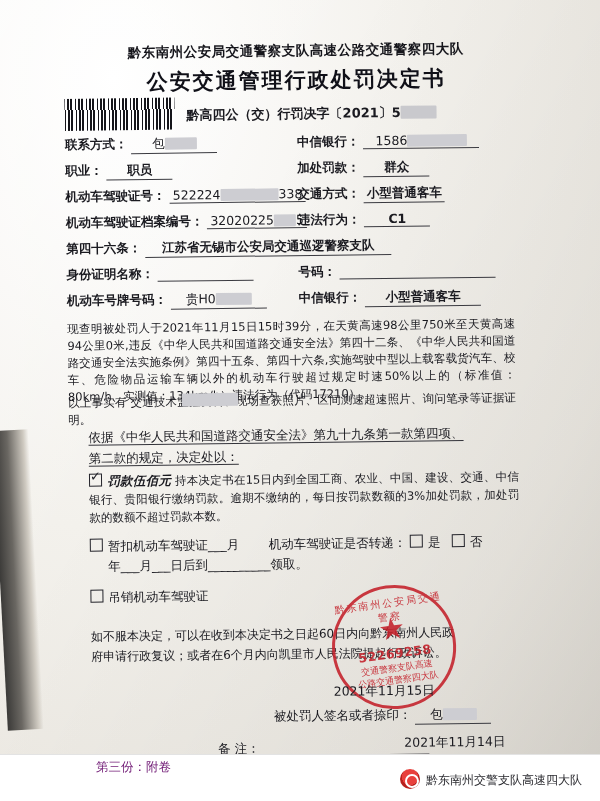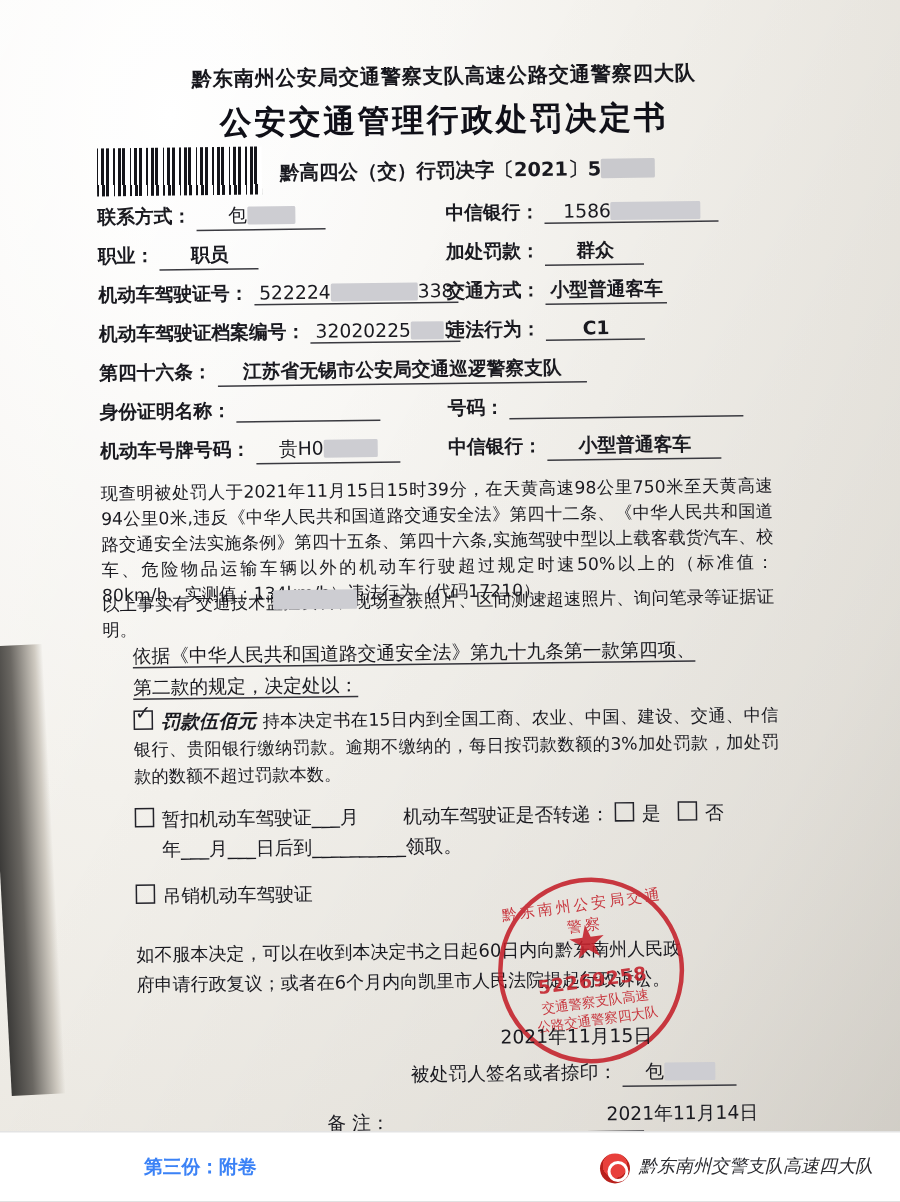--- a/index.html
+++ b/index.html
@@ -110,25 +110,25 @@
   .sealarc{
     position:absolute;left:0;right:0;top:8px;text-align:center;
     font-size:10px;color:#c4202a;letter-spacing:2px;
   }
 
   .footer-bar{
     position:absolute;left:0;bottom:0;width:600px;height:46px;background:#ffffff;
     border-top:1px solid #e3e3e3;
   }
   .footer-left{
-    position:absolute;left:96px;bottom:14px;font-size:12.5px;font-weight:bold;color:#3b82f6;
+    position:absolute;left:96px;bottom:25px;font-size:12.5px;font-weight:normal;color:#701a75;
   }
   .wm{
     position:absolute;right:18px;bottom:12px;font-size:12px;color:#2b2b30;
-    display:flex;align-items:flex-start;gap:6px;font-style:italic;
+    display:flex;align-items:flex-end;gap:6px;
   }
   .wm-logo{
     width:20px;height:20px;border-radius:50%;
     background:radial-gradient(circle at 50% 40%, #e8403c 0 52%, #b8201c 53% 100%);
     position:relative;
   }
   .wm-logo:after{
     content:"";position:absolute;left:5px;top:5px;width:10px;height:10px;
     border:2px solid #fff;border-radius:50%;
   }

